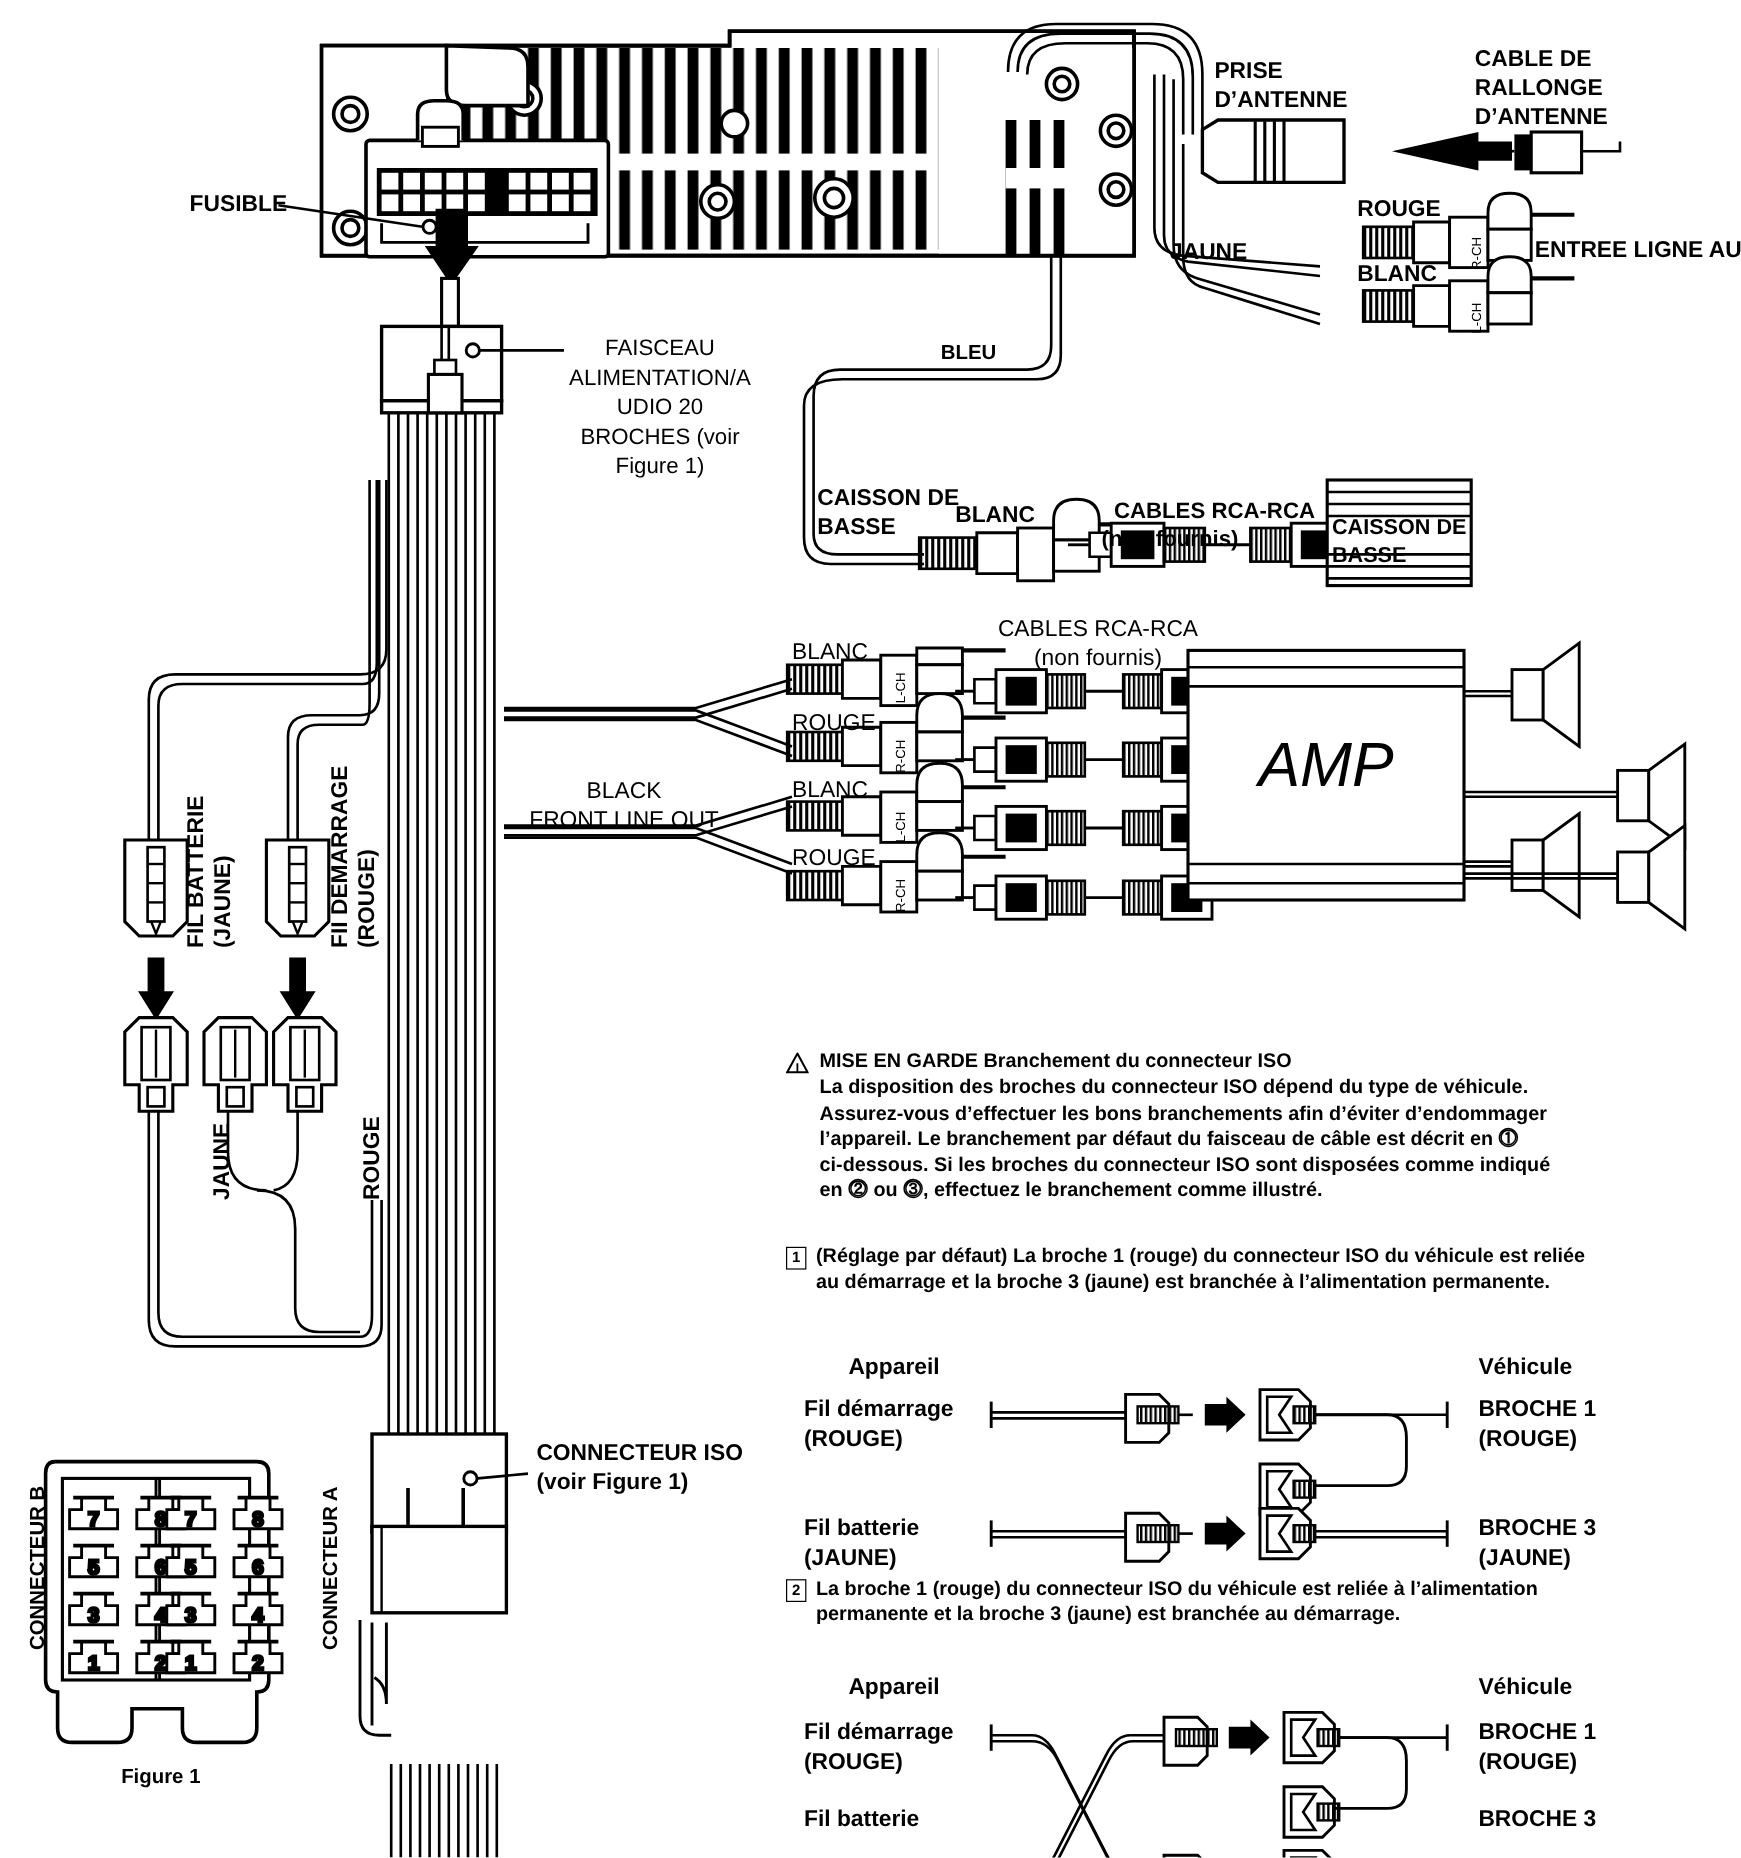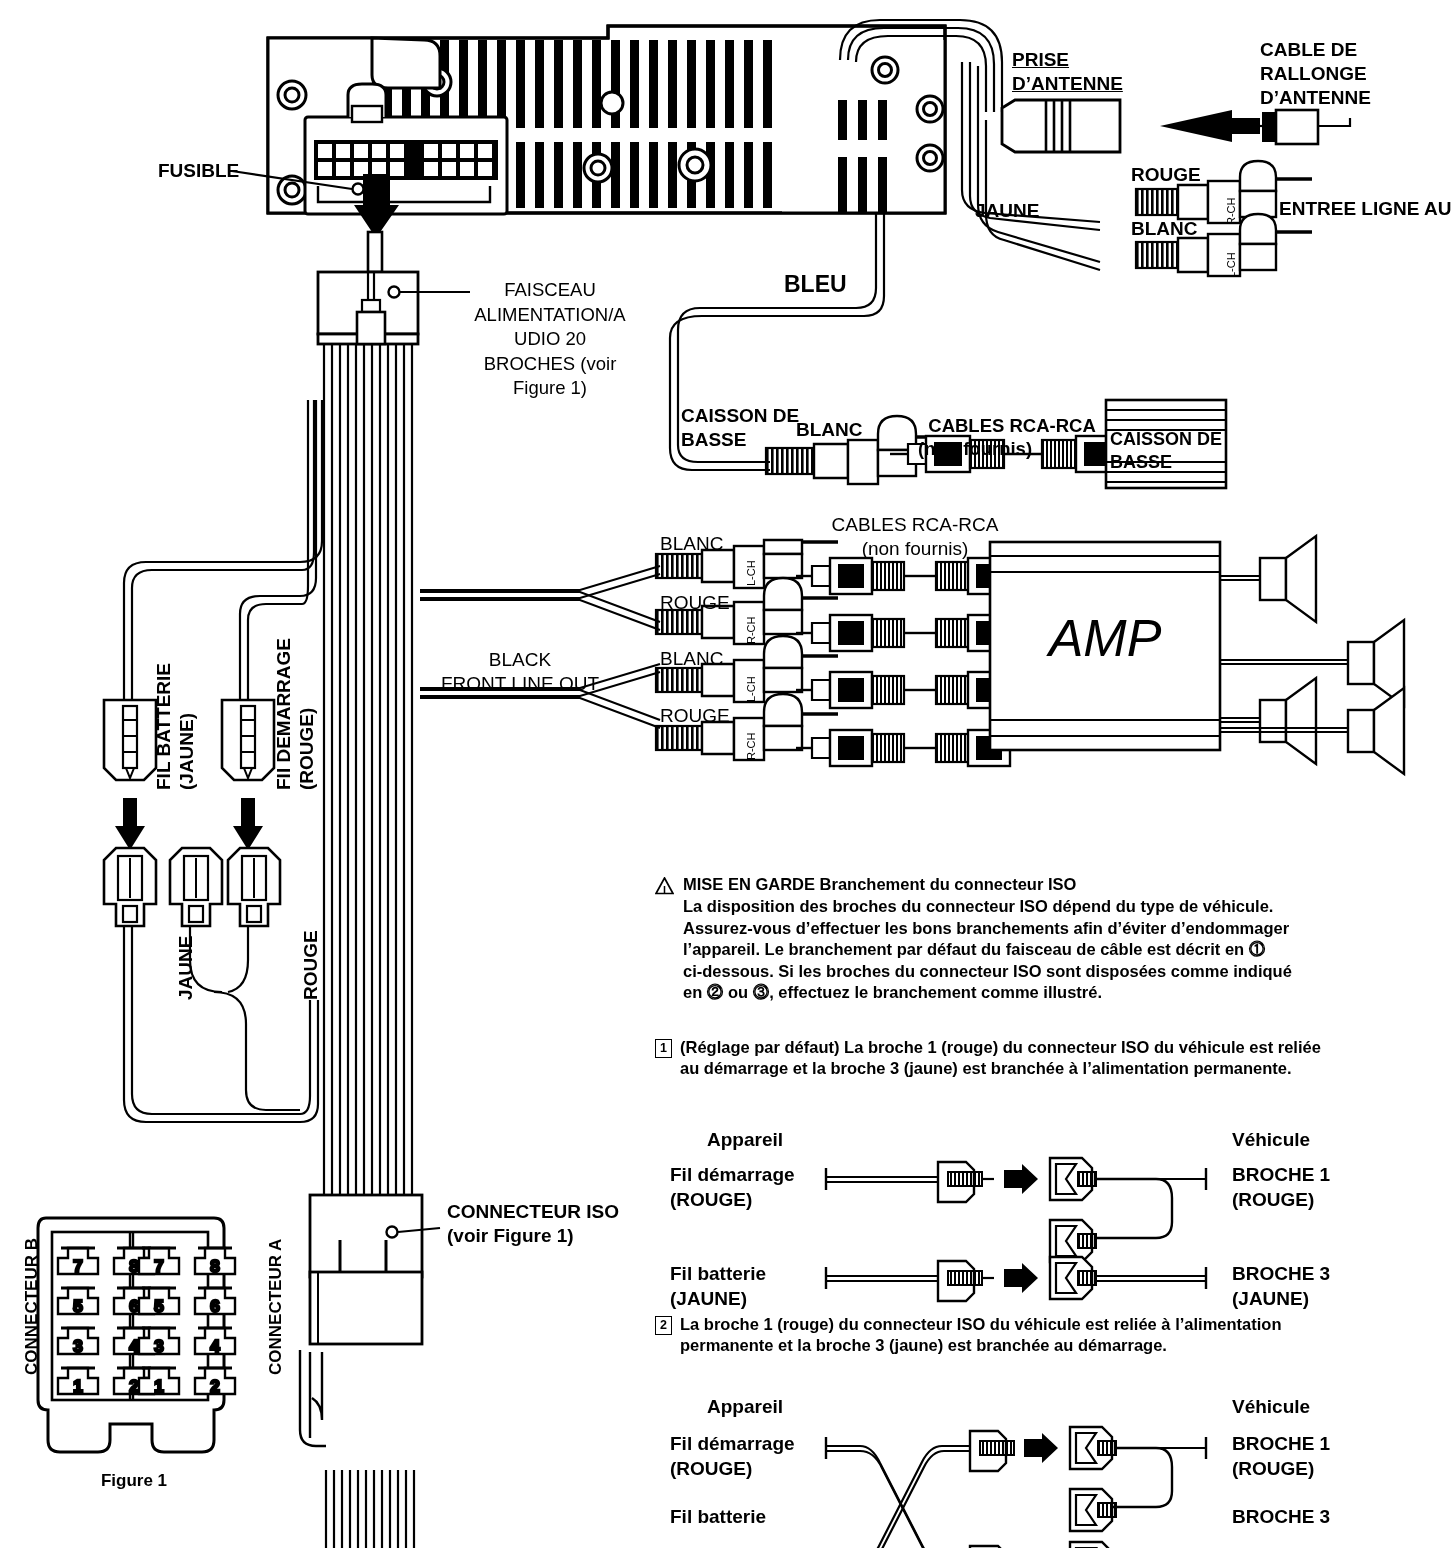--- a/index.html
+++ b/index.html
@@ -638,33 +638,33 @@
 </svg>
 
 <div class="lbl" style="left:158px;top:160px;font-size:19px;">FUSIBLE</div>
 
 <div class="lbl reg c" style="left:470px;top:278px;width:160px;font-size:18.5px;line-height:1.33;">FAISCEAU
 ALIMENTATION/A
 UDIO 20
 BROCHES (voir
 Figure 1)</div>
 
-<div class="lbl" style="left:1012px;top:48px;font-size:19px;line-height:1.25;text-decoration:underline;">PRISE
+<div class="lbl" style="left:1012px;top:48px;font-size:19px;line-height:1.25;">PRISE
 D’ANTENNE</div>
 
-<div class="lbl" style="left:1229px;top:38px;font-size:19px;line-height:1.25;margin-left:31px;">CABLE DE
+<div class="lbl" style="left:1229px;top:38px;font-size:19px;line-height:1.25;">CABLE DE
 RALLONGE
 D’ANTENNE</div>
 
 <div class="lbl" style="left:1131px;top:164px;font-size:19px;">ROUGE</div>
 <div class="lbl" style="left:1131px;top:218px;font-size:19px;">BLANC</div>
 <div class="lbl" style="left:975px;top:200px;font-size:19px;">JAUNE</div>
 <div class="lbl" style="left:1279px;top:198px;font-size:19px;">ENTREE LIGNE AUX</div>
 
-<div class="lbl" style="left:784px;top:272px;font-size:23px;">BLEU</div>
+<div class="lbl" style="left:784px;top:284px;font-size:17px;">BLEU</div>
 
 <div class="lbl" style="left:681px;top:404px;font-size:19px;line-height:1.25;">CAISSON DE
 BASSE</div>
 <div class="lbl" style="left:796px;top:419px;font-size:19px;">BLANC</div>
 
 <div class="lbl reg" style="left:918px;top:391px;font-size:18.5px;line-height:1.25;font-weight:bold;">
   <span style="font-weight:bold">CABLES RCA-RCA
 (non fournis)</span></div>
 
 <div class="lbl" style="left:1110px;top:428px;font-size:18px;line-height:1.25;">CAISSON DE

